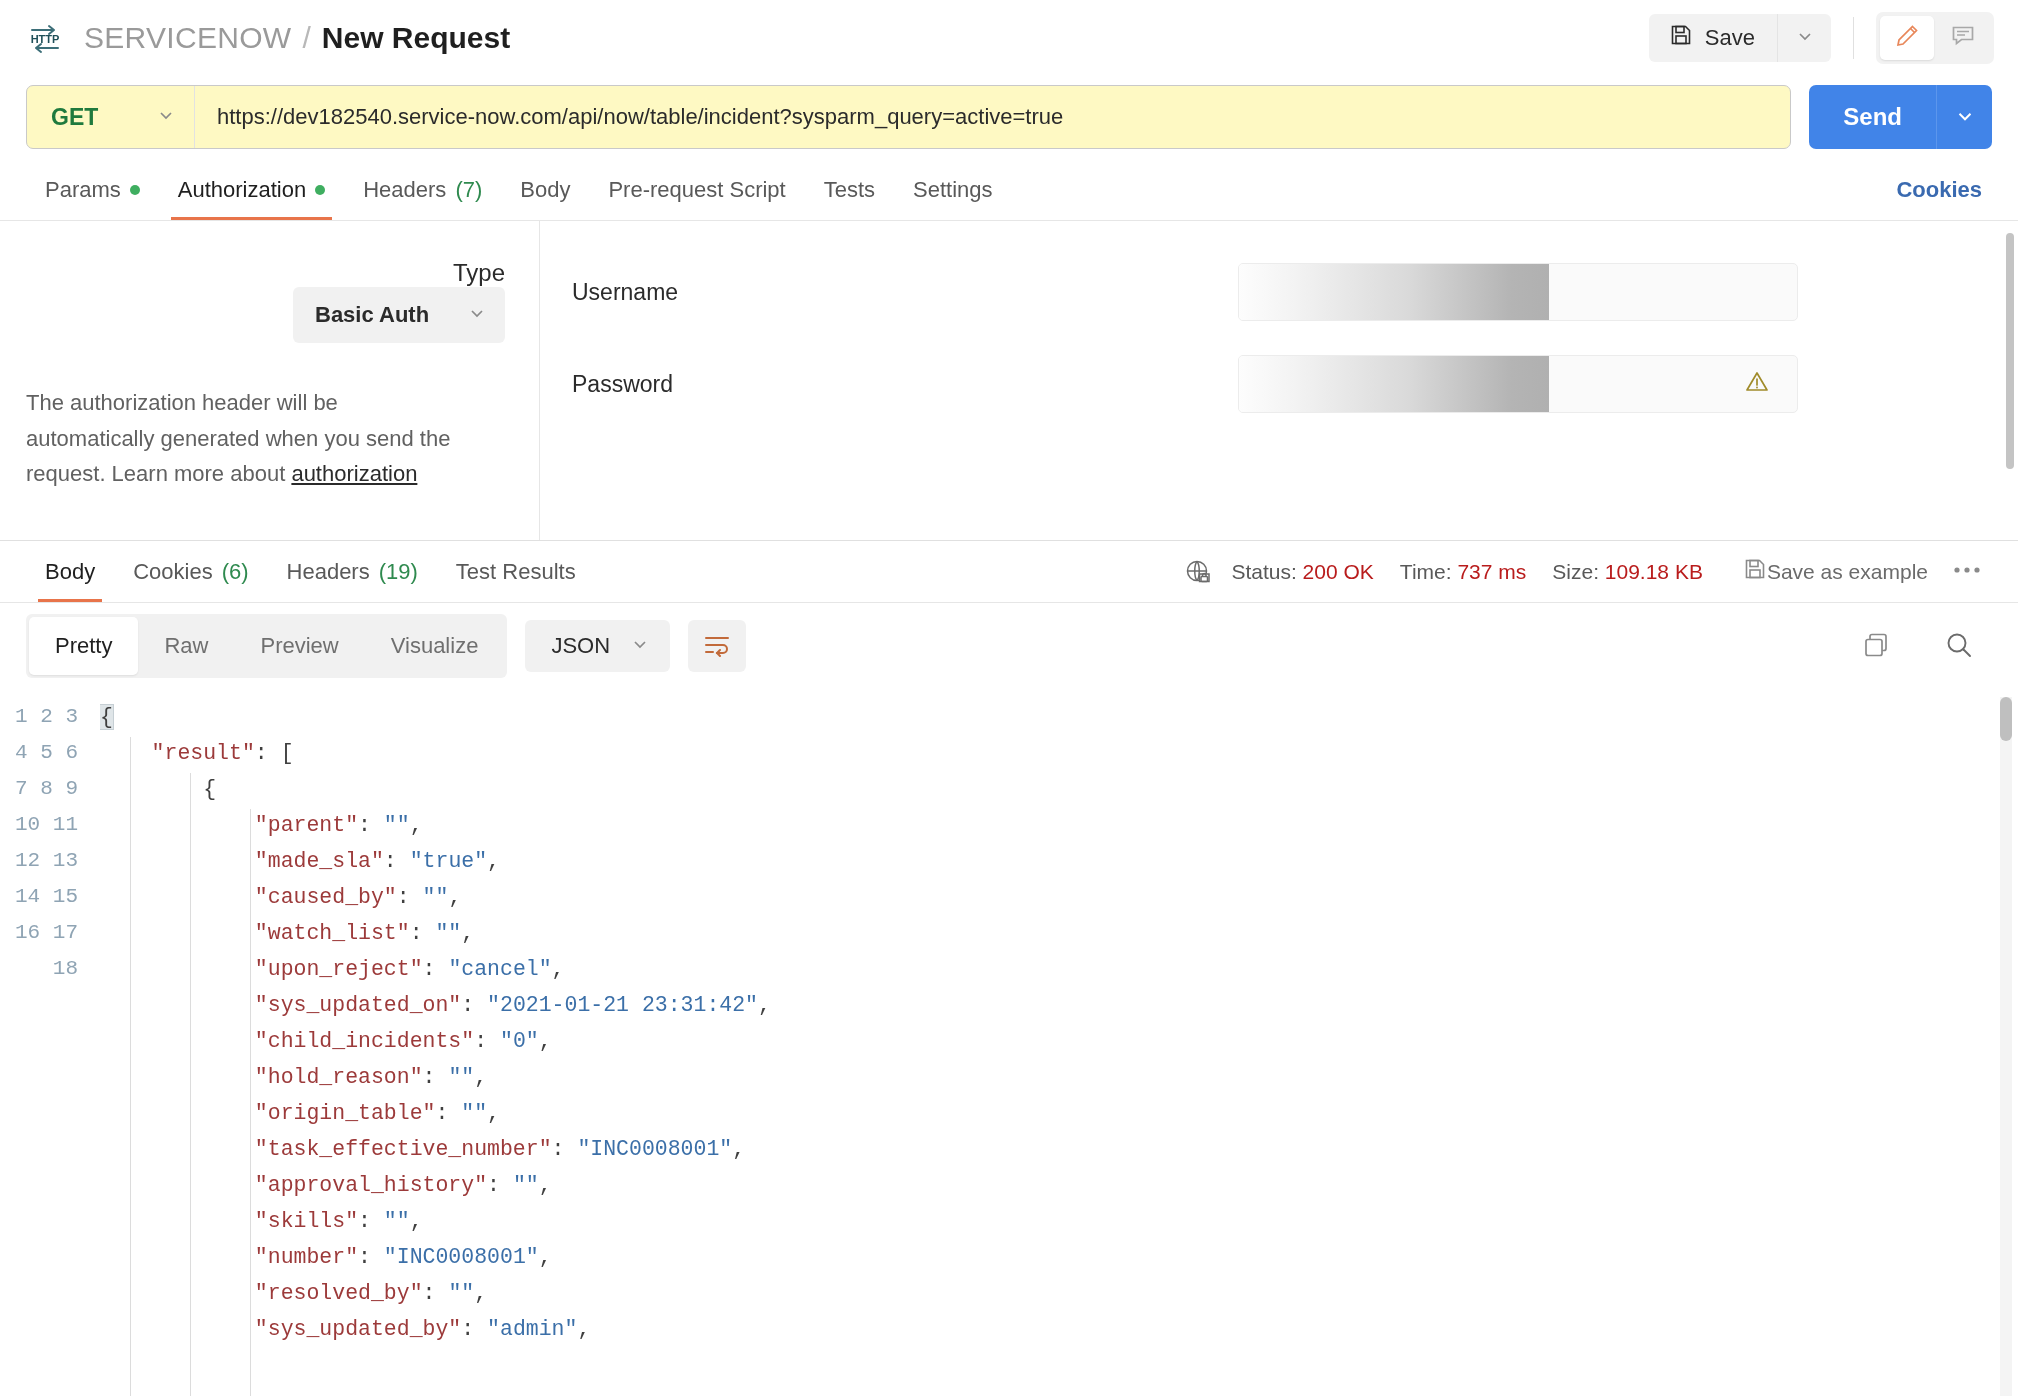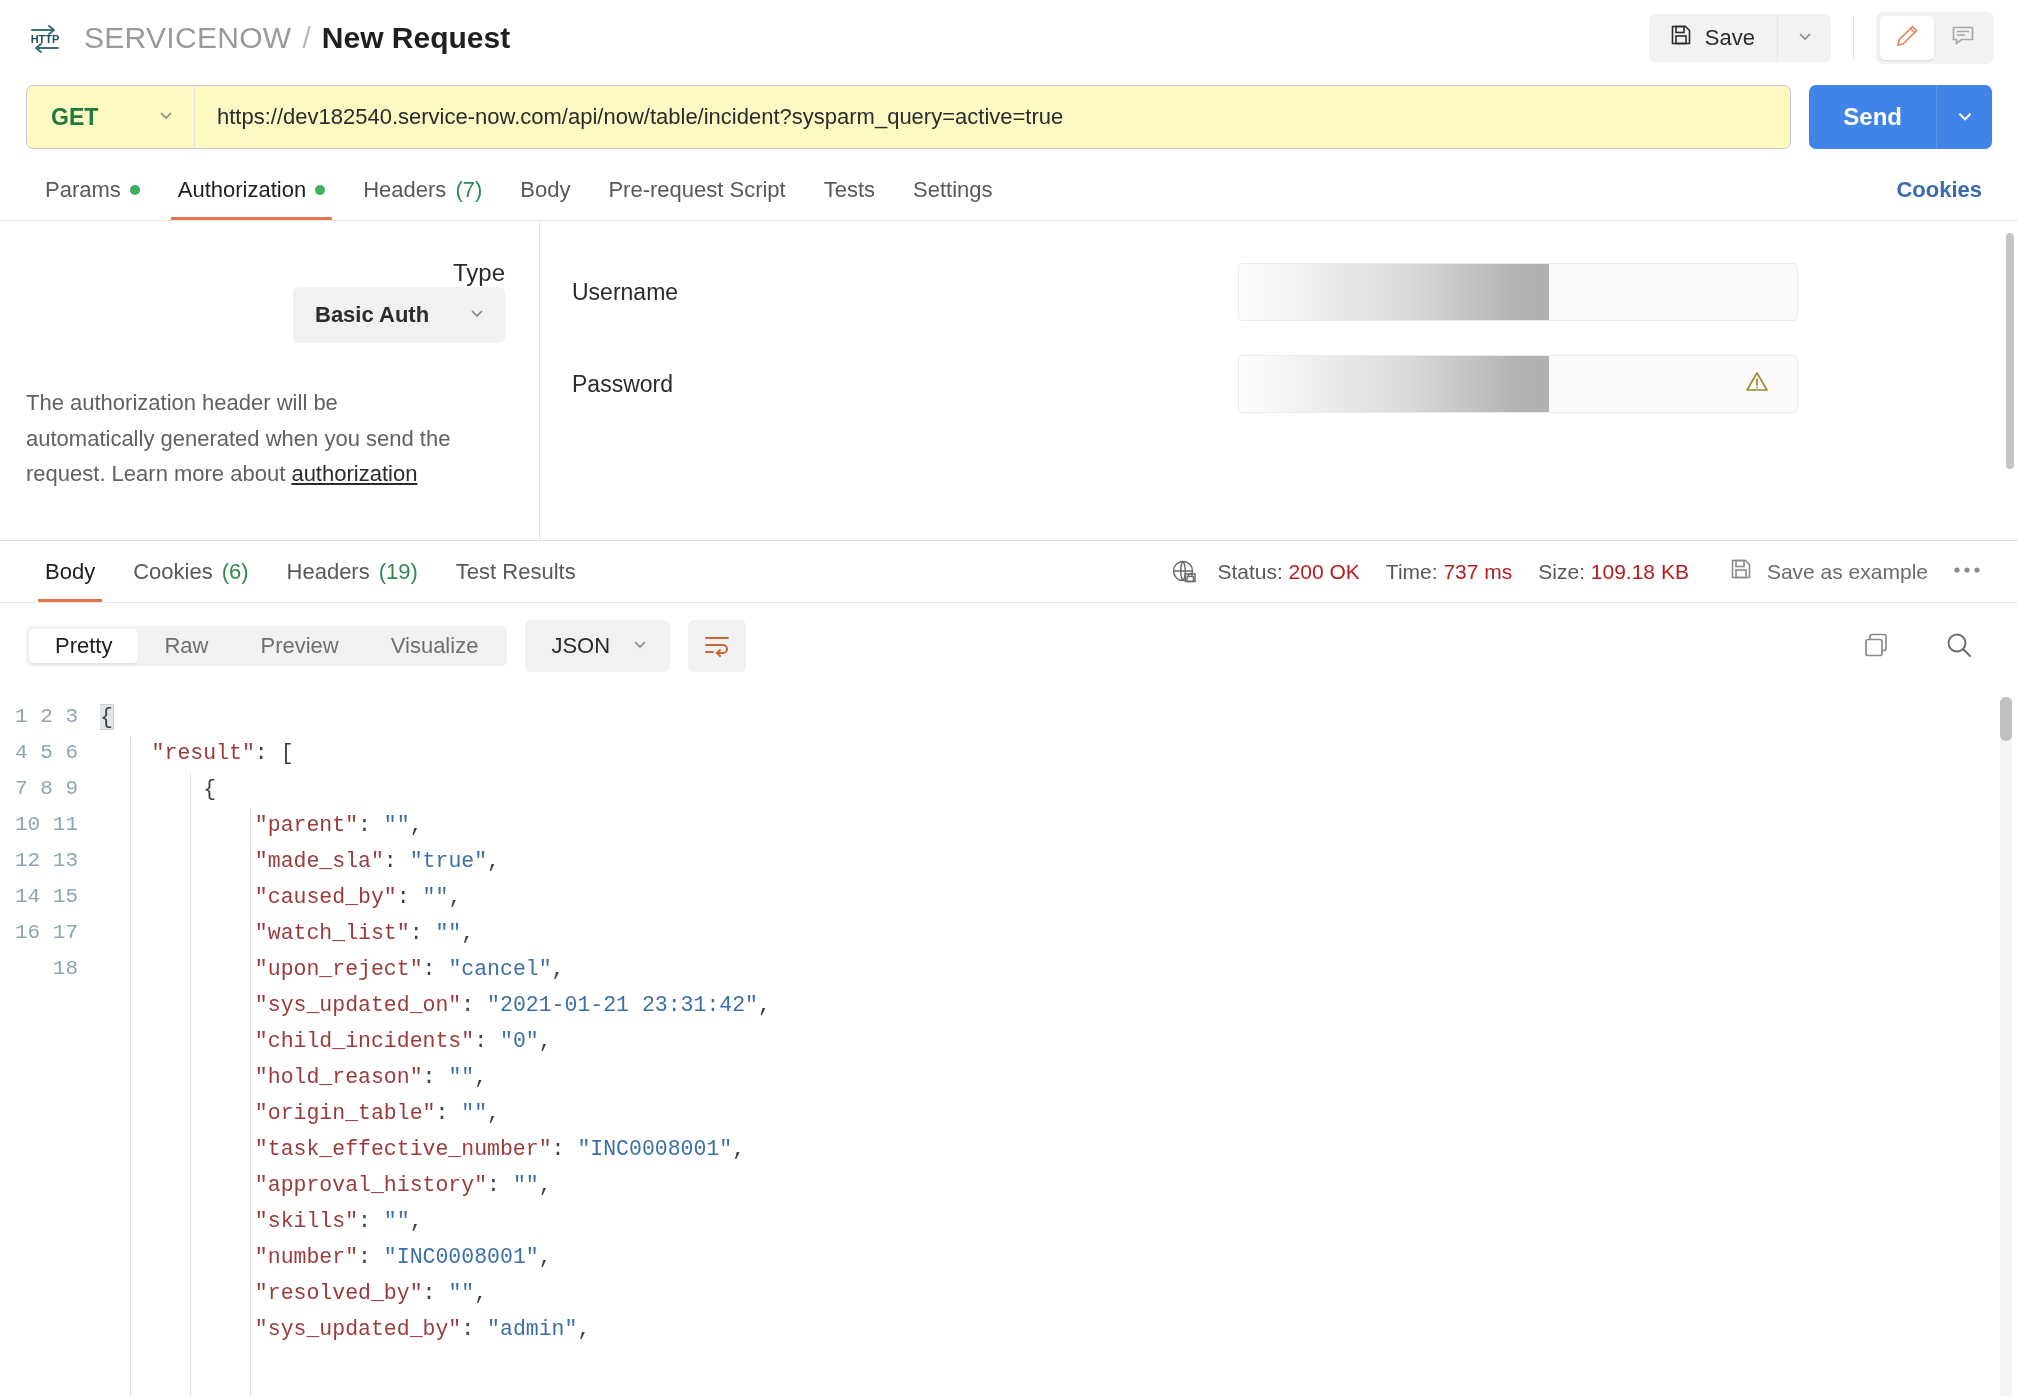--- a/index.html
+++ b/index.html
@@ -132,29 +132,29 @@
   
   .resp-tabs {
     height: 62px; flex: 0 0 62px; display: flex; align-items: stretch;
     padding: 0 26px; border-bottom: 1px solid #e6e6e6;
   }
   .resp-meta { display: flex; align-items: center; gap: 0; margin-left: auto; }
   .globe-lock { margin-right: 18px; display: flex; align-items: center; }
   .meta-item { font-size: 21px; color: #595959; margin-right: 26px; white-space: nowrap; }
   .meta-item .val { color: #b91c1c; }
   .save-example {
-    display: flex; align-items: center; gap: 14px; cursor: pointer;
+    display: flex; align-items: center; cursor: pointer;
     font-size: 21px; color: #6b6b6b; background: none; border: none;
     padding: 0 14px; font-family: inherit;
   }
   .ellipsis-btn { background: none; border: none; cursor: pointer; padding: 0 10px; display: flex; align-items: center; }
 
   
   .body-toolbar { height: 86px; flex: 0 0 86px; display: flex; align-items: center; padding: 0 26px; gap: 18px; }
-  .seg-group { display: flex; align-items: stretch; height: 40px; background: #f1f1f1; border-radius: 6px; padding: 3px; }
+  .seg-group { display: flex; align-items: stretch; height: 64px; background: #f1f1f1; border-radius: 6px; padding: 3px; }
   .seg {
     display: flex; align-items: center; padding: 0 26px; border-radius: 5px; cursor: pointer;
     font-size: 22px; color: #6f6f6f; background: transparent; border: none; font-family: inherit;
   }
   .seg.active { background: #ffffff; color: #1f1f1f; box-shadow: 0 1px 2px rgba(0,0,0,.08); }
   .fmt-select {
     height: 52px; background: #f1f1f1; border-radius: 6px; display: flex; align-items: center;
     gap: 20px; padding: 0 20px 0 26px; cursor: pointer;
   }
   .fmt-label { font-size: 22px; color: #2b2b2b; }

